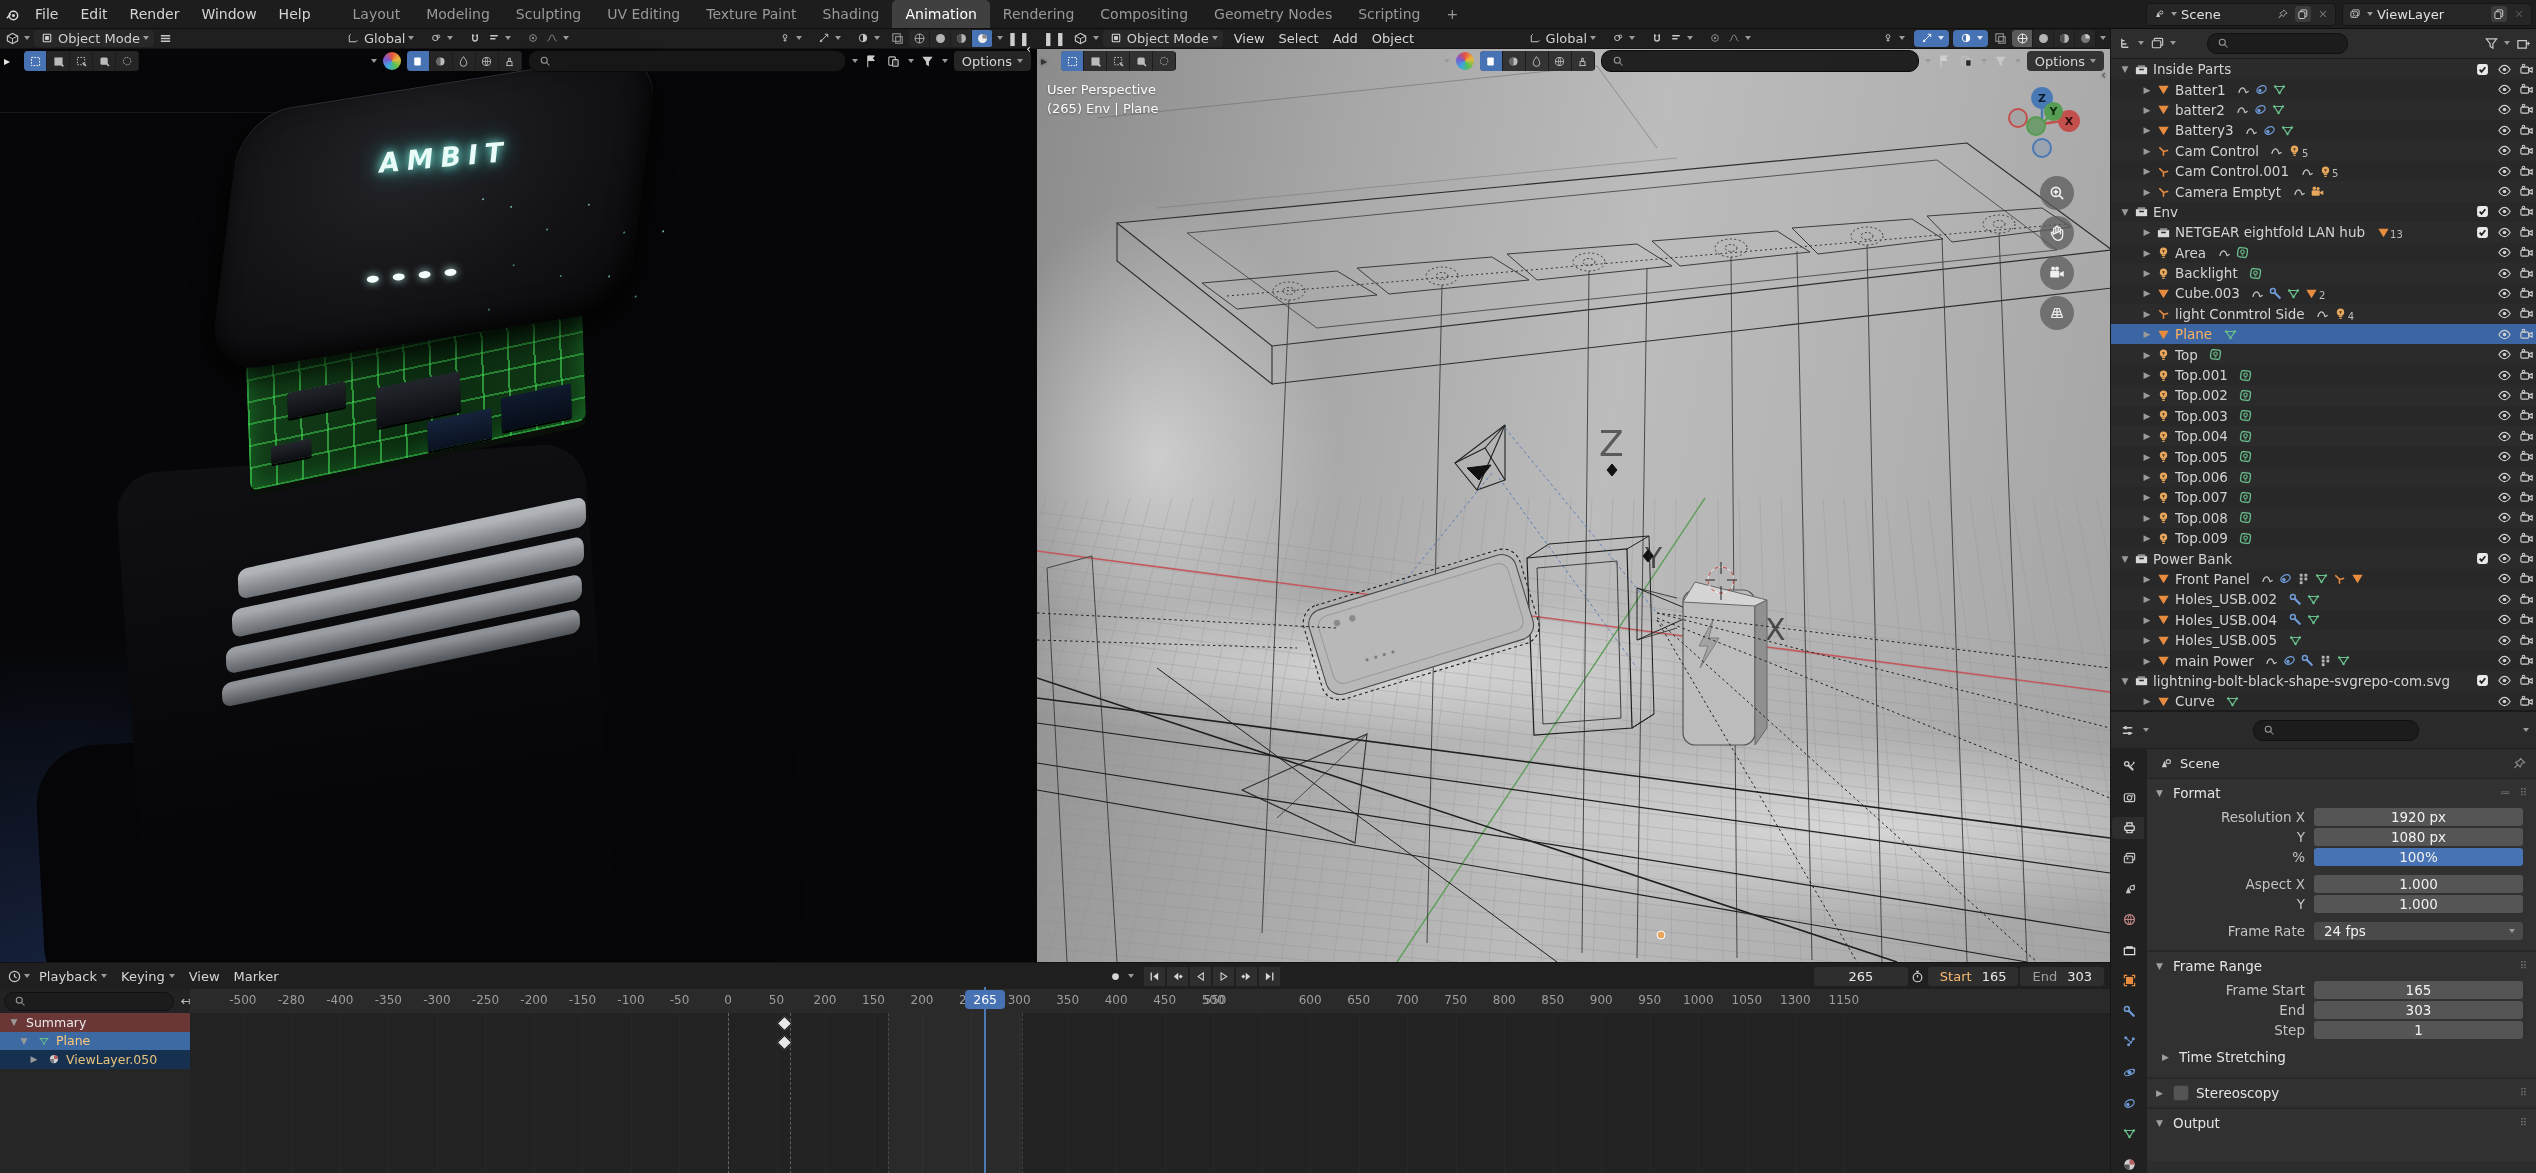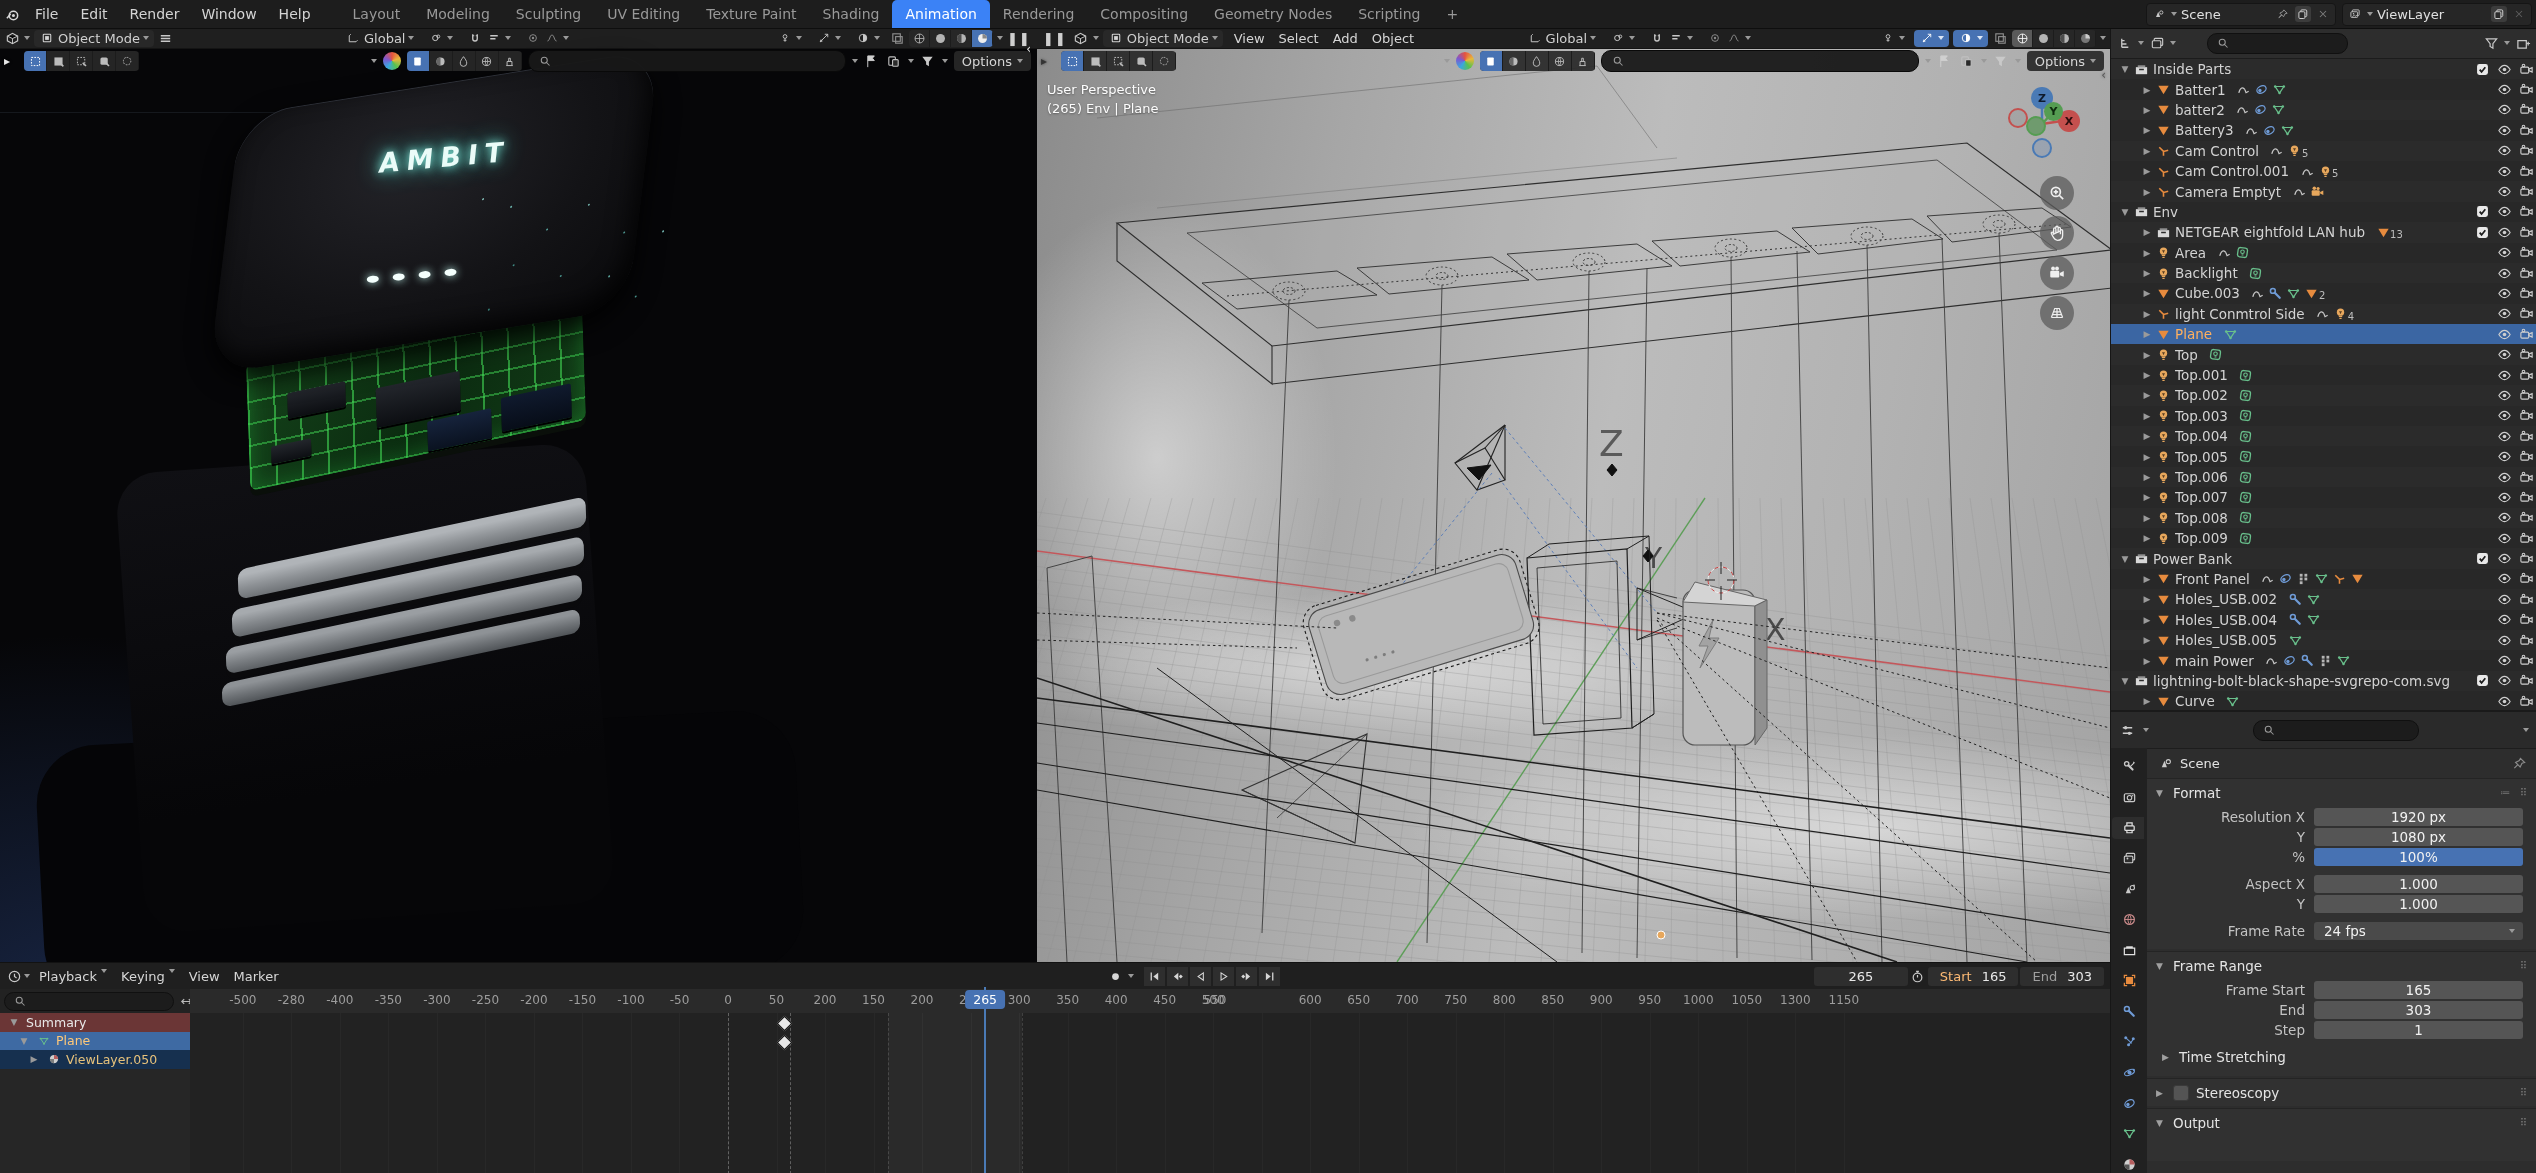--- a/index.html
+++ b/index.html
@@ -1,29 +1,29 @@
 <!DOCTYPE html>
 <html><head>
 <meta charset="utf-8">
 <style>
   html,body{margin:0;padding:0;background:#111;}
   #app{position:relative;width:2536px;height:1173px;overflow:hidden;
        font-family:"DejaVu Sans","Liberation Sans",sans-serif;font-size:13px;color:#cfcfcf;
        -webkit-font-smoothing:antialiased;}
   .abs{position:absolute;}
-  .row{display:flex;align-items:flex-start;}
+  .row{display:flex;align-items:center;}
   .ic{display:inline-flex;width:16px;height:16px;flex:0 0 auto;align-items:center;justify-content:center;}
   .ic svg{width:15px;height:15px;display:block;}
   .ic.sm svg{width:12px;height:12px;}
   
   #topbar{left:0;top:0;width:2536px;height:28px;background:#1d1d1d;border-bottom:1px solid #0e0e0e;display:flex;align-items:center;z-index:50;}
   .menu-item{padding:0 11px;height:28px;display:flex;align-items:center;color:#d4d4d4;font-size:14px;cursor:default;border-radius:4px;}
   #ws-tabs{display:flex;align-items:center;margin-left:18px;height:28px;}
   .ws-tab{padding:0 13px;height:28px;display:flex;align-items:center;color:#999;font-size:14px;}
-  .ws-tab.active{background:#3b82f6;color:#fff;border-radius:5px 5px 0 0;}
+  .ws-tab.active{background:#404040;color:#fff;border-radius:5px 5px 0 0;}
   #topbar-right{margin-left:auto;display:flex;align-items:center;gap:6px;padding-right:4px;}
   .id-block{display:flex;align-items:center;background:#262626;border:1px solid #151515;border-radius:4px;height:21px;padding:0 4px;gap:4px;color:#e0e0e0;font-size:13px;}
   
   .vp-header{height:20px;background:#1f1f1f;border-bottom:1px solid #141414;display:flex;align-items:center;padding:0 4px;gap:4px;font-size:13px;color:#d0d0d0;}
   .hdr-btn{display:flex;align-items:center;gap:3px;background:#282828;border-radius:4px;height:17px;padding:0 5px;}
   .hdr-btn.flat{background:transparent;}
   .hdr-menu{padding:0 7px;color:#d6d6d6;}
   .chev{width:0;height:0;border-left:3.5px solid transparent;border-right:3.5px solid transparent;border-top:4px solid #9a9a9a;display:inline-block;}
   .tool-row{position:absolute;left:0;right:0;top:20px;height:26px;display:flex;align-items:center;padding:0 6px;gap:6px;z-index:5;}
   .tool-group{display:flex;background:rgba(40,40,40,.92);border-radius:4px;overflow:hidden;height:20px;}

